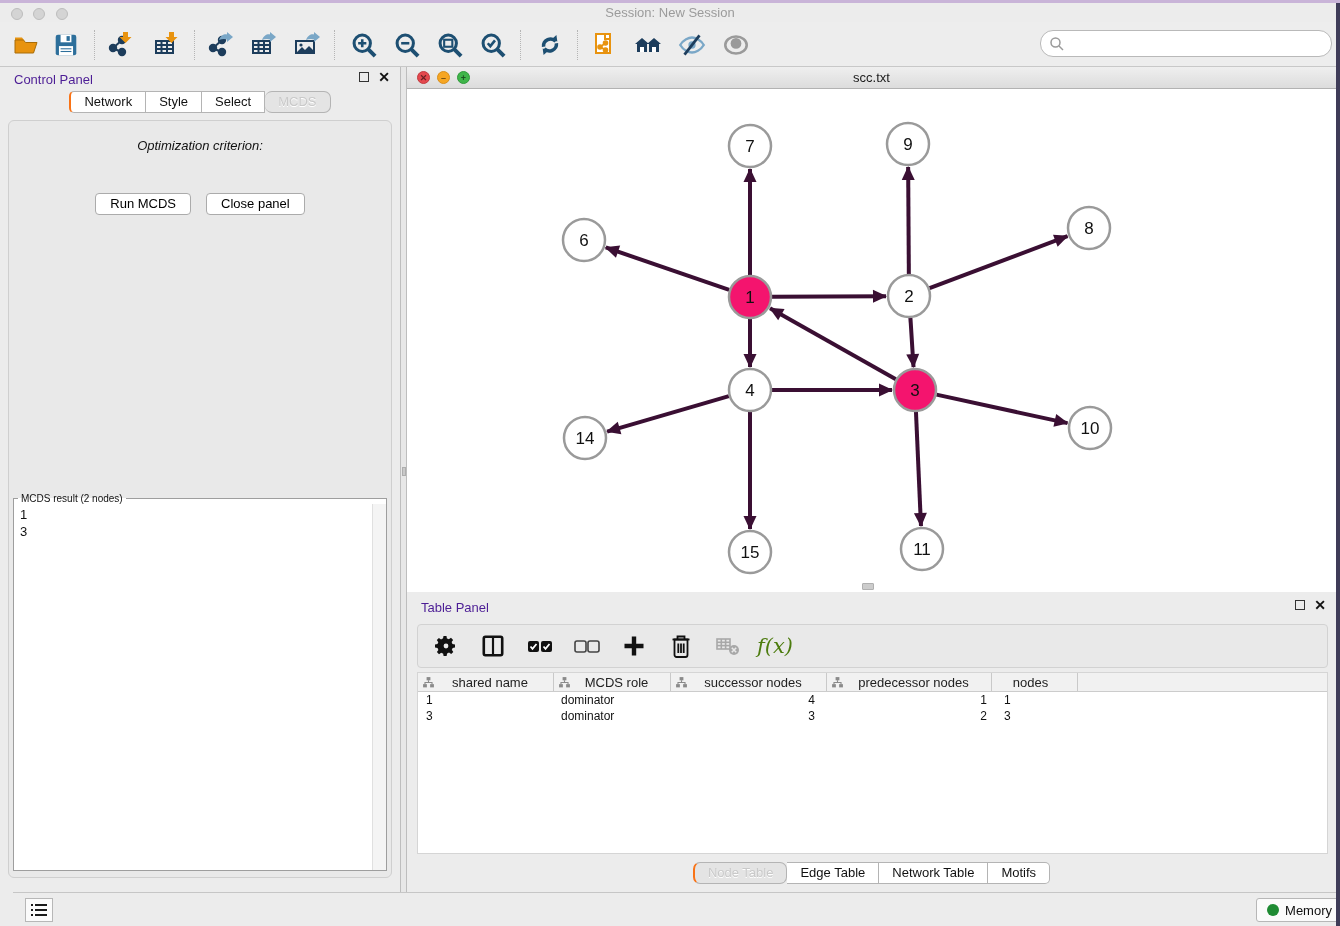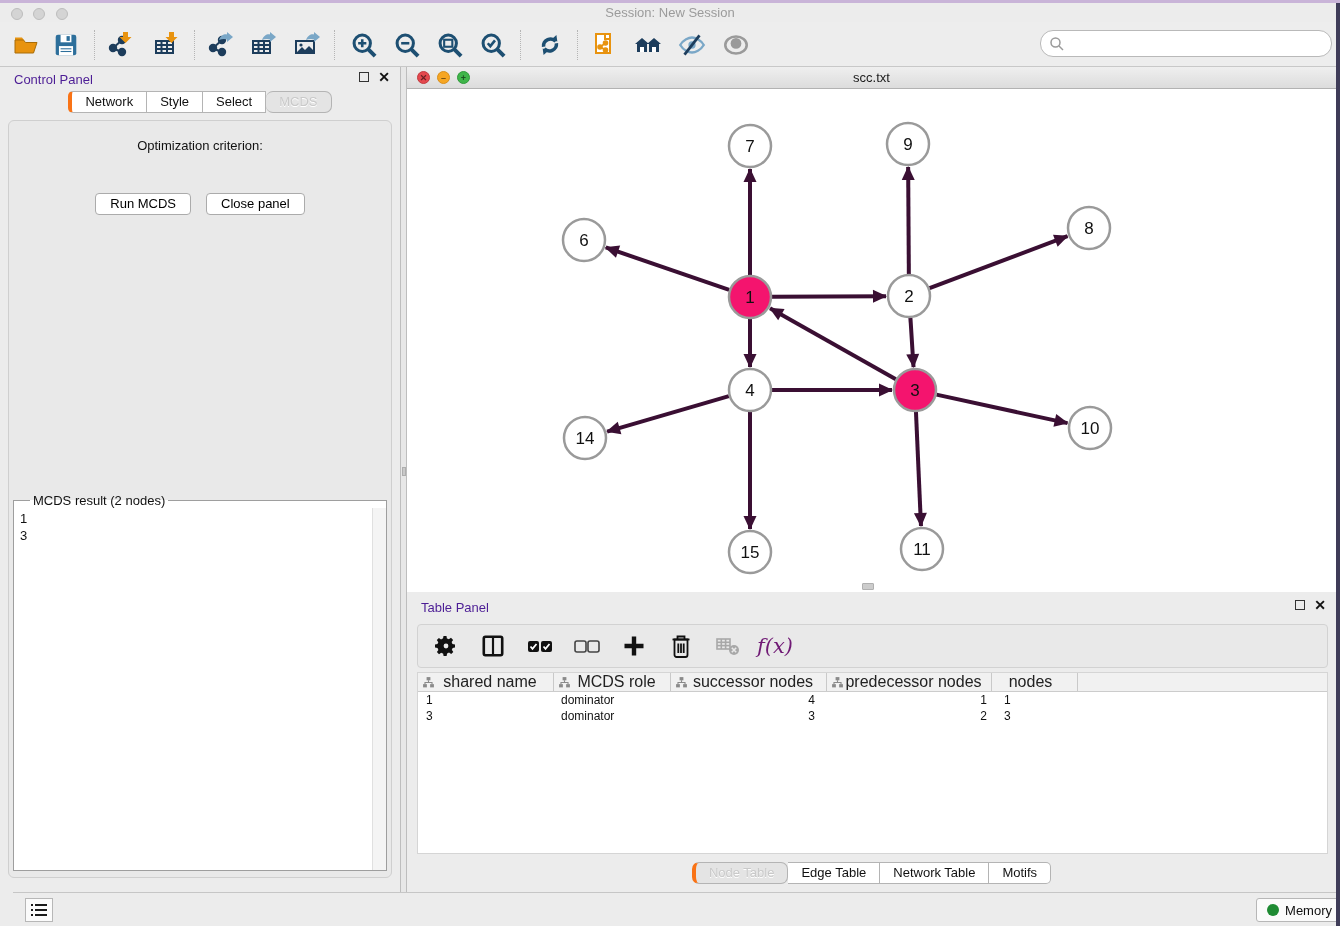--- a/index.html
+++ b/index.html
@@ -31,36 +31,36 @@
 
   .panel-header { height:24px; position:relative; }
   .panel-title { font-size:13px; color:#4c1d95; position:absolute; left:14px; top:5px; }
   .panel-icons { position:absolute; right:10px; top:4px; display:flex; gap:9px; align-items:center; }
   .float-icon { width:10px; height:10px; border:1.5px solid #333; display:inline-block; }
   .close-icon { font-size:14px; font-weight:bold; color:#111; line-height:12px; }
 
   
   .tab-row { display:flex; justify-content:center; }
   .seg-tab { font-size:13px; padding:2px 13px; background:#fff; border:1px solid #b4b4b4; border-left:none; color:#111; line-height:16px; cursor:default; }
-  .seg-tab:first-child { border-left:4px solid #f97316; border-radius:5px 0 0 5px; }
+  .seg-tab:first-child { border-left:2px solid #f97316; border-radius:5px 0 0 5px; }
   .seg-tab:last-child { border-radius:0 5px 5px 0; }
   .seg-tab.active { background:#e4e4e4; color:#c9c9c9; text-shadow:0 1px 0 #fff;border-radius:7px; }
 
   #cp-body { left:8px; top:53px; width:384px; height:758px; background:#e9e9e9; border:1px solid #cfcfcf; border-radius:6px; }
-  #opt-label { text-align:center; margin-top:17px; font-size:13px; }
+  #opt-label { text-align:center; margin-top:17px; font-size:13px;font-style:italic; }
   #criterion-select { position:absolute; left:37px; top:41px; width:310px; height:21px; background:#fff; border:1px solid #ababab; border-radius:4px; font-size:13px; display:flex; align-items:center; padding-left:9px; }
   .stepper { position:absolute; right:7px; top:3px; display:flex; flex-direction:column; gap:2px; }
   .stepper i { width:0; height:0; border-left:4px solid transparent; border-right:4px solid transparent; display:block; }
   .step-up { border-bottom:5px solid #444; }
   .step-down { border-top:5px solid #444; }
   #cp-buttons { position:absolute; left:0; top:72px; width:100%; display:flex; justify-content:center; gap:15px; }
   .btn { background:#fff; border:1px solid #ababab; border-radius:4px; font-size:13px; padding:2px 14px; line-height:16px; }
 
   #mcds-fieldset { position:absolute; left:4px; top:372px; width:374px; height:378px; border:1px solid #9e9e9e; background:#fff; margin:0; }
-  #mcds-fieldset legend { font-size:13px; padding:0 3px; margin-left:16px; background:transparent; }
+  #mcds-fieldset legend { font-size:10px; padding:0 3px; margin-left:4px; background:transparent; }
   #mcds-lines { position:absolute; left:0; top:0; right:14px; bottom:0; padding:2px 0 0 6px; font-size:13px; line-height:17px; }
   #mcds-scrollbar { position:absolute; right:0; top:0; width:14px; height:100%; background:#f4f4f4; border-left:1px solid #e0e0e0; }
 
   
   #network-window { left:407px; top:67px; width:929px; height:525px; background:#fff; border-bottom:1px solid #c0c0c0; }
   #net-titlebar { height:22px; background:linear-gradient(#efefef,#dcdcdc); border-bottom:1px solid #b2b2b2; position:relative; }
   #net-title { text-align:center; font-size:13px; line-height:22px; color:#1a1a1a; }
   .traffic { position:absolute; left:10px; top:4px; display:flex; gap:7px; }
   .tl { width:13px; height:13px; border-radius:50%; font-size:9px; font-weight:bold; text-align:center; line-height:13px; color:rgba(0,0,0,.55); }
   .tl.red { background:#e4484e; border:1px solid #c23a3f; }
@@ -68,21 +68,21 @@
   .tl.green { background:#3fb54a; border:1px solid #2f9a3a; }
   #graph-canvas { position:absolute; left:0; top:22px; width:929px; height:503px; background:#fff; }
   #hsplit-handle { position:absolute; left:455px; bottom:2px; width:12px; height:7px; background:#cccccc; border:1px solid #b0b0b0; border-radius:1px; }
 
   
   #table-panel { left:407px; top:595px; width:929px; height:297px; background:#ececec; }
   #tp-toolbar { position:absolute; left:10px; top:29px; width:911px; height:44px; background:#e9e9e9; border:1px solid #d2d2d2; border-radius:4px; display:flex; align-items:center; gap:15px; padding-left:12px; }
   .tp-icon { width:32px; height:32px; display:flex; align-items:center; justify-content:center; }
   #node-table { position:absolute; left:10px; top:77px; width:911px; height:182px; background:#fff; border:1px solid #d5d5d5; overflow:hidden; }
   #nt-header { display:flex; height:19px; background:#f1f1f1; border-bottom:1px solid #cccccc; }
-  .nt-col { display:flex; align-items:center; border-right:1px solid #c9c9c9; font-size:16px; color:#222; }
+  .nt-col { display:flex; align-items:center; border-right:1px solid #c9c9c9; font-size:13px; color:#222; }
   .nt-col .col-label { flex:1; text-align:center; padding-right:8px; }
   .nt-row { display:flex; height:16px; font-size:12px; }
   .nt-cell { padding:1px 0; white-space:nowrap; overflow:hidden; }
   #tp-tabs { position:absolute; left:0; bottom:8px; width:100%; display:flex; justify-content:center; }
 
   
   #statusbar { left:0; top:892px; width:1340px; height:34px; background:#ececec; border-top:1px solid #c6c6c6;margin-left:13px; }
   #menu-btn { position:absolute; left:12px; top:5px; width:28px; height:24px; background:#fbfbfb; border:1px solid #b7b7b7; display:flex; align-items:center; justify-content:center; }
   #memory-btn { position:absolute; right:10px; top:5px; height:24px; background:#fbfbfb; border:1px solid #b7b7b7; border-radius:3px; display:flex; align-items:center; gap:6px; padding:0 10px; font-size:13px; }
   #memory-dot { width:12px; height:12px; border-radius:50%; background:#1f8b33; }
@@ -395,21 +395,21 @@
             <line x1="2" y1="8.3" x2="15" y2="8.3"></line>
             <line x1="2" y1="11.6" x2="15" y2="11.6"></line>
             <line x1="6.3" y1="5" x2="6.3" y2="15"></line>
             <line x1="10.6" y1="5" x2="10.6" y2="15"></line>
           </g>
           <circle cx="19" cy="16" r="5" fill="#a8a8a8"></circle>
           <path d="M16.8 13.8l4.4 4.4M21.2 13.8l-4.4 4.4" stroke="#e9e9e9" stroke-width="1.6"></path>
         </svg>
       </span>
       <span class="tp-icon">
-        <span style="font:italic 21px 'DejaVu Serif', serif; color:#701a75;">f(x)</span>
+        <span style="font:italic 21px 'DejaVu Serif', serif; color:#4d7c0f;">f(x)</span>
       </span>
     </div>
   <div id="node-table">
     <div id="nt-header">
         <div class="nt-col" style="width: 136px;">
           <span style="margin-left: 4px; display: flex; align-items: center;">
             <svg width="13" height="13" viewBox="0 0 24 24">
               <g fill="#8a8a8a">
                 <rect x="8.5" y="2" width="7" height="6"></rect>
                 <rect x="2" y="15" width="7" height="6"></rect>

